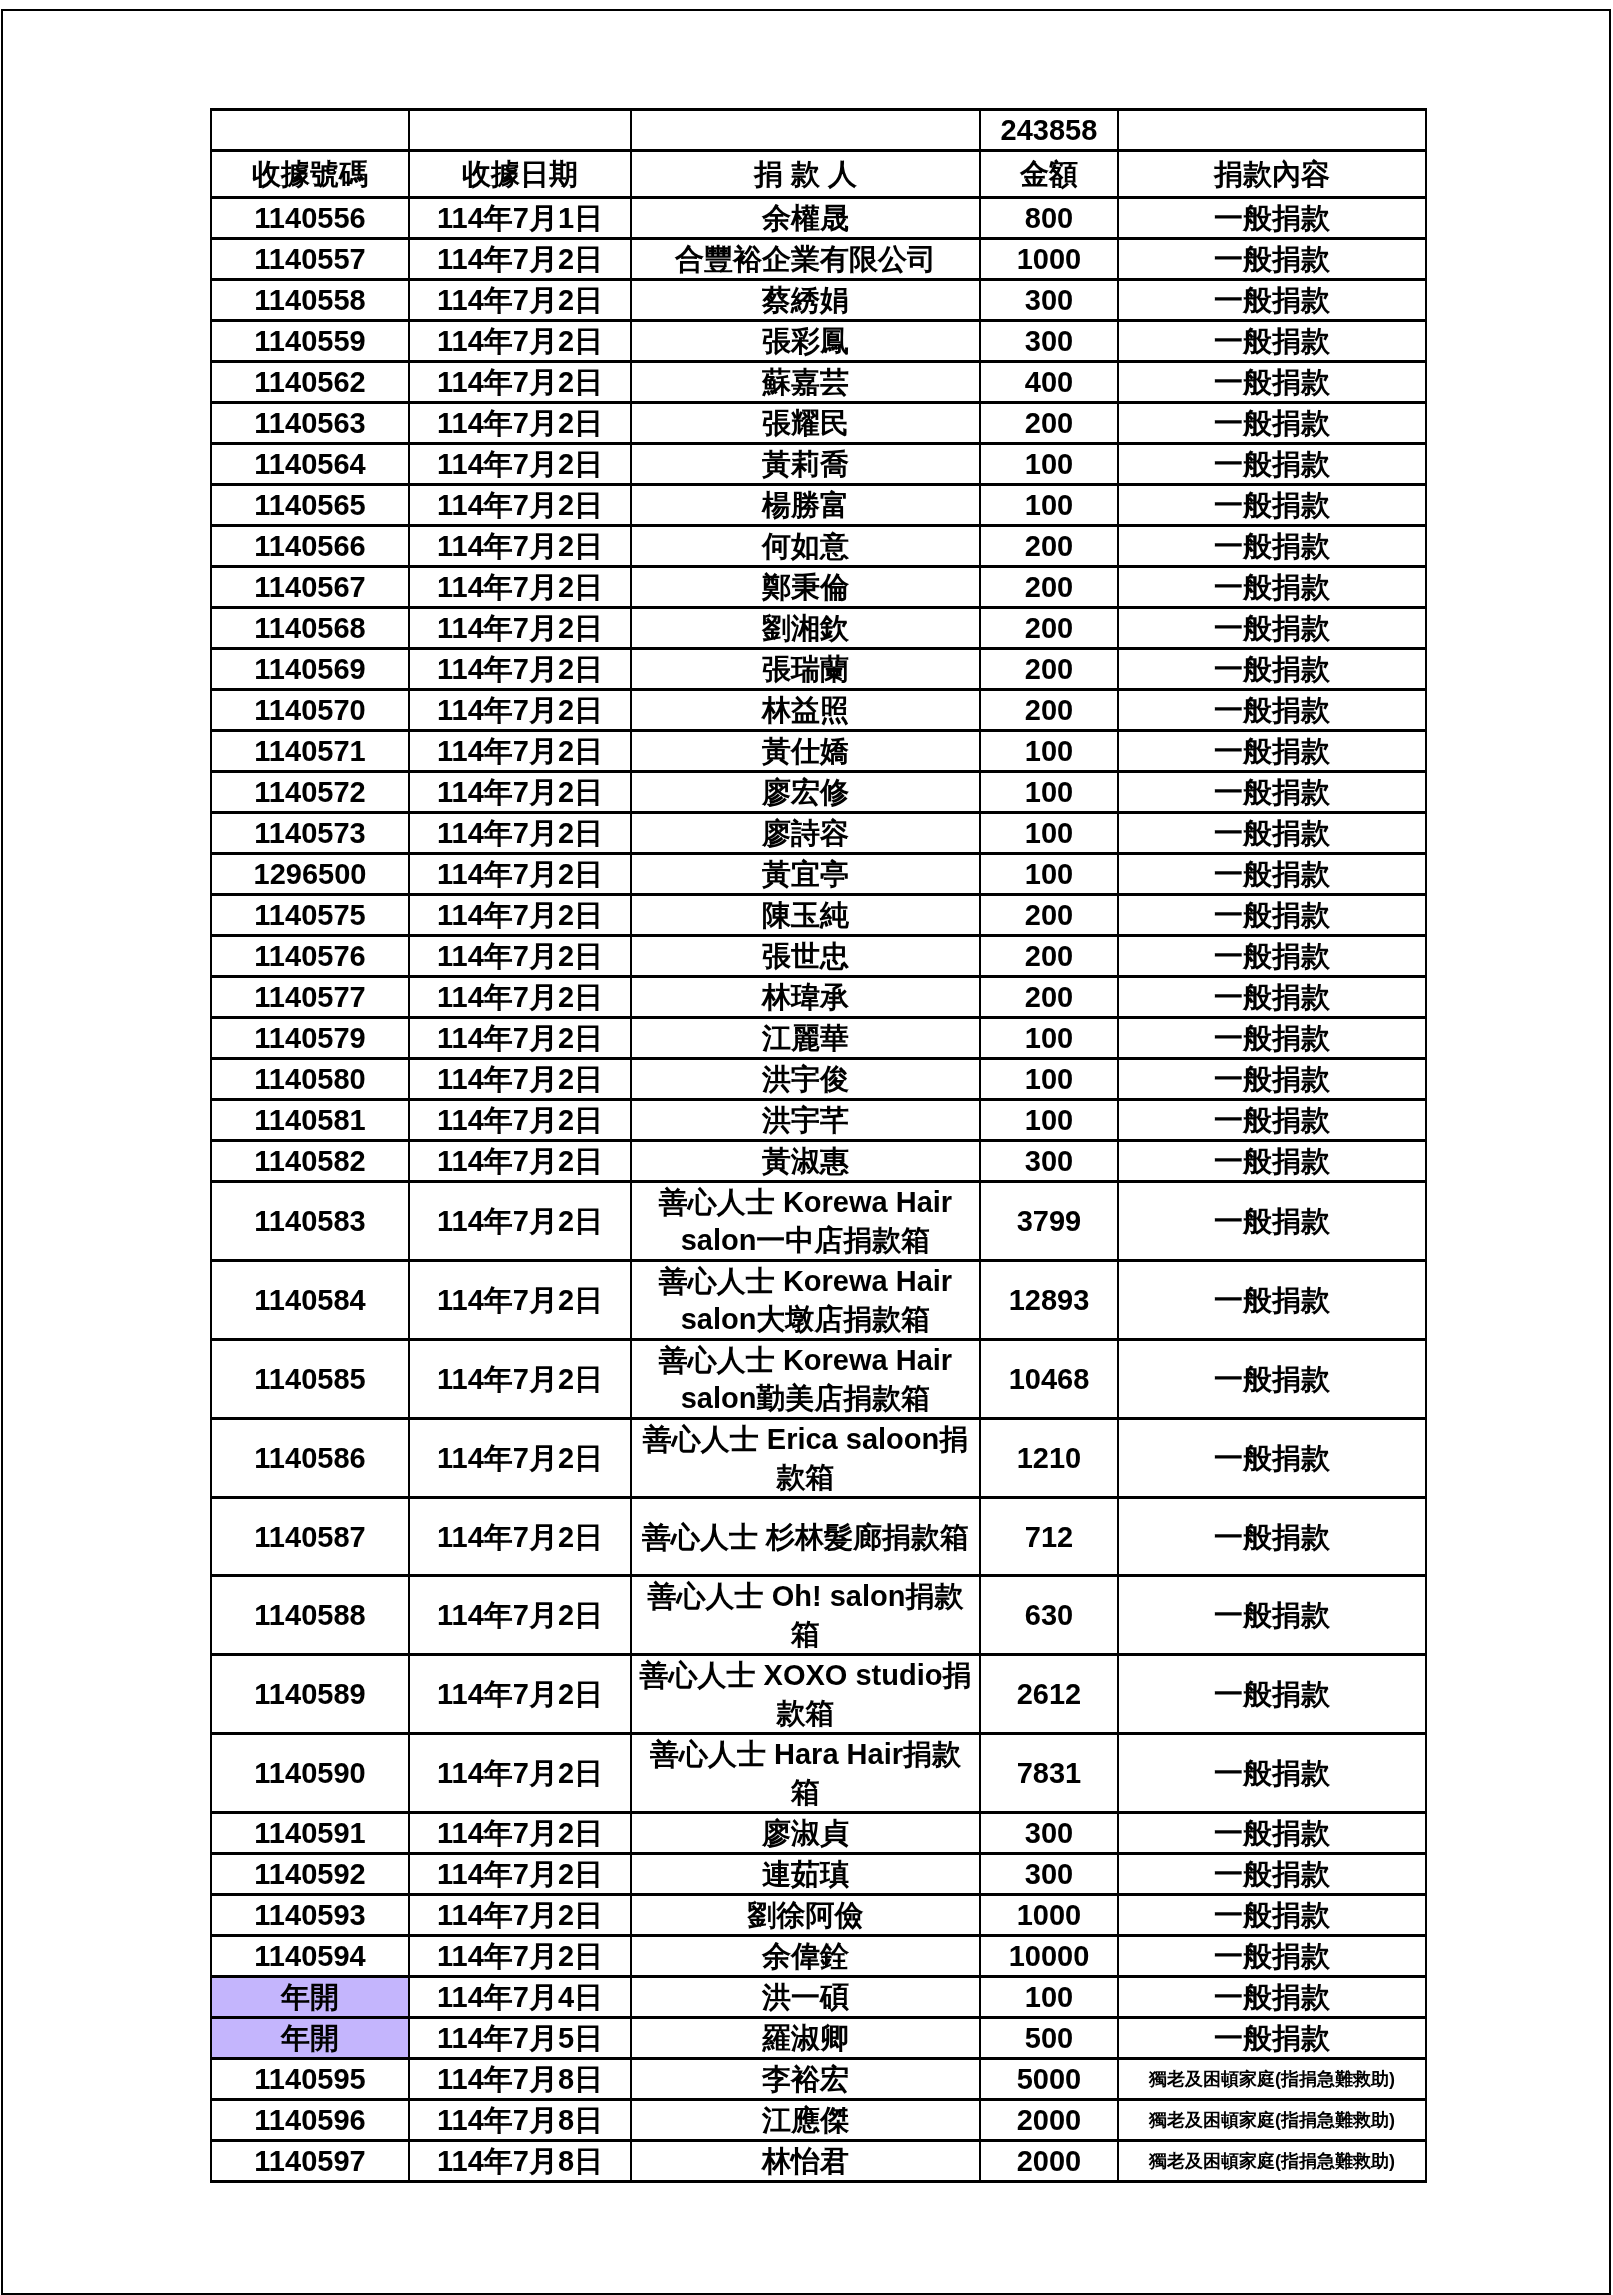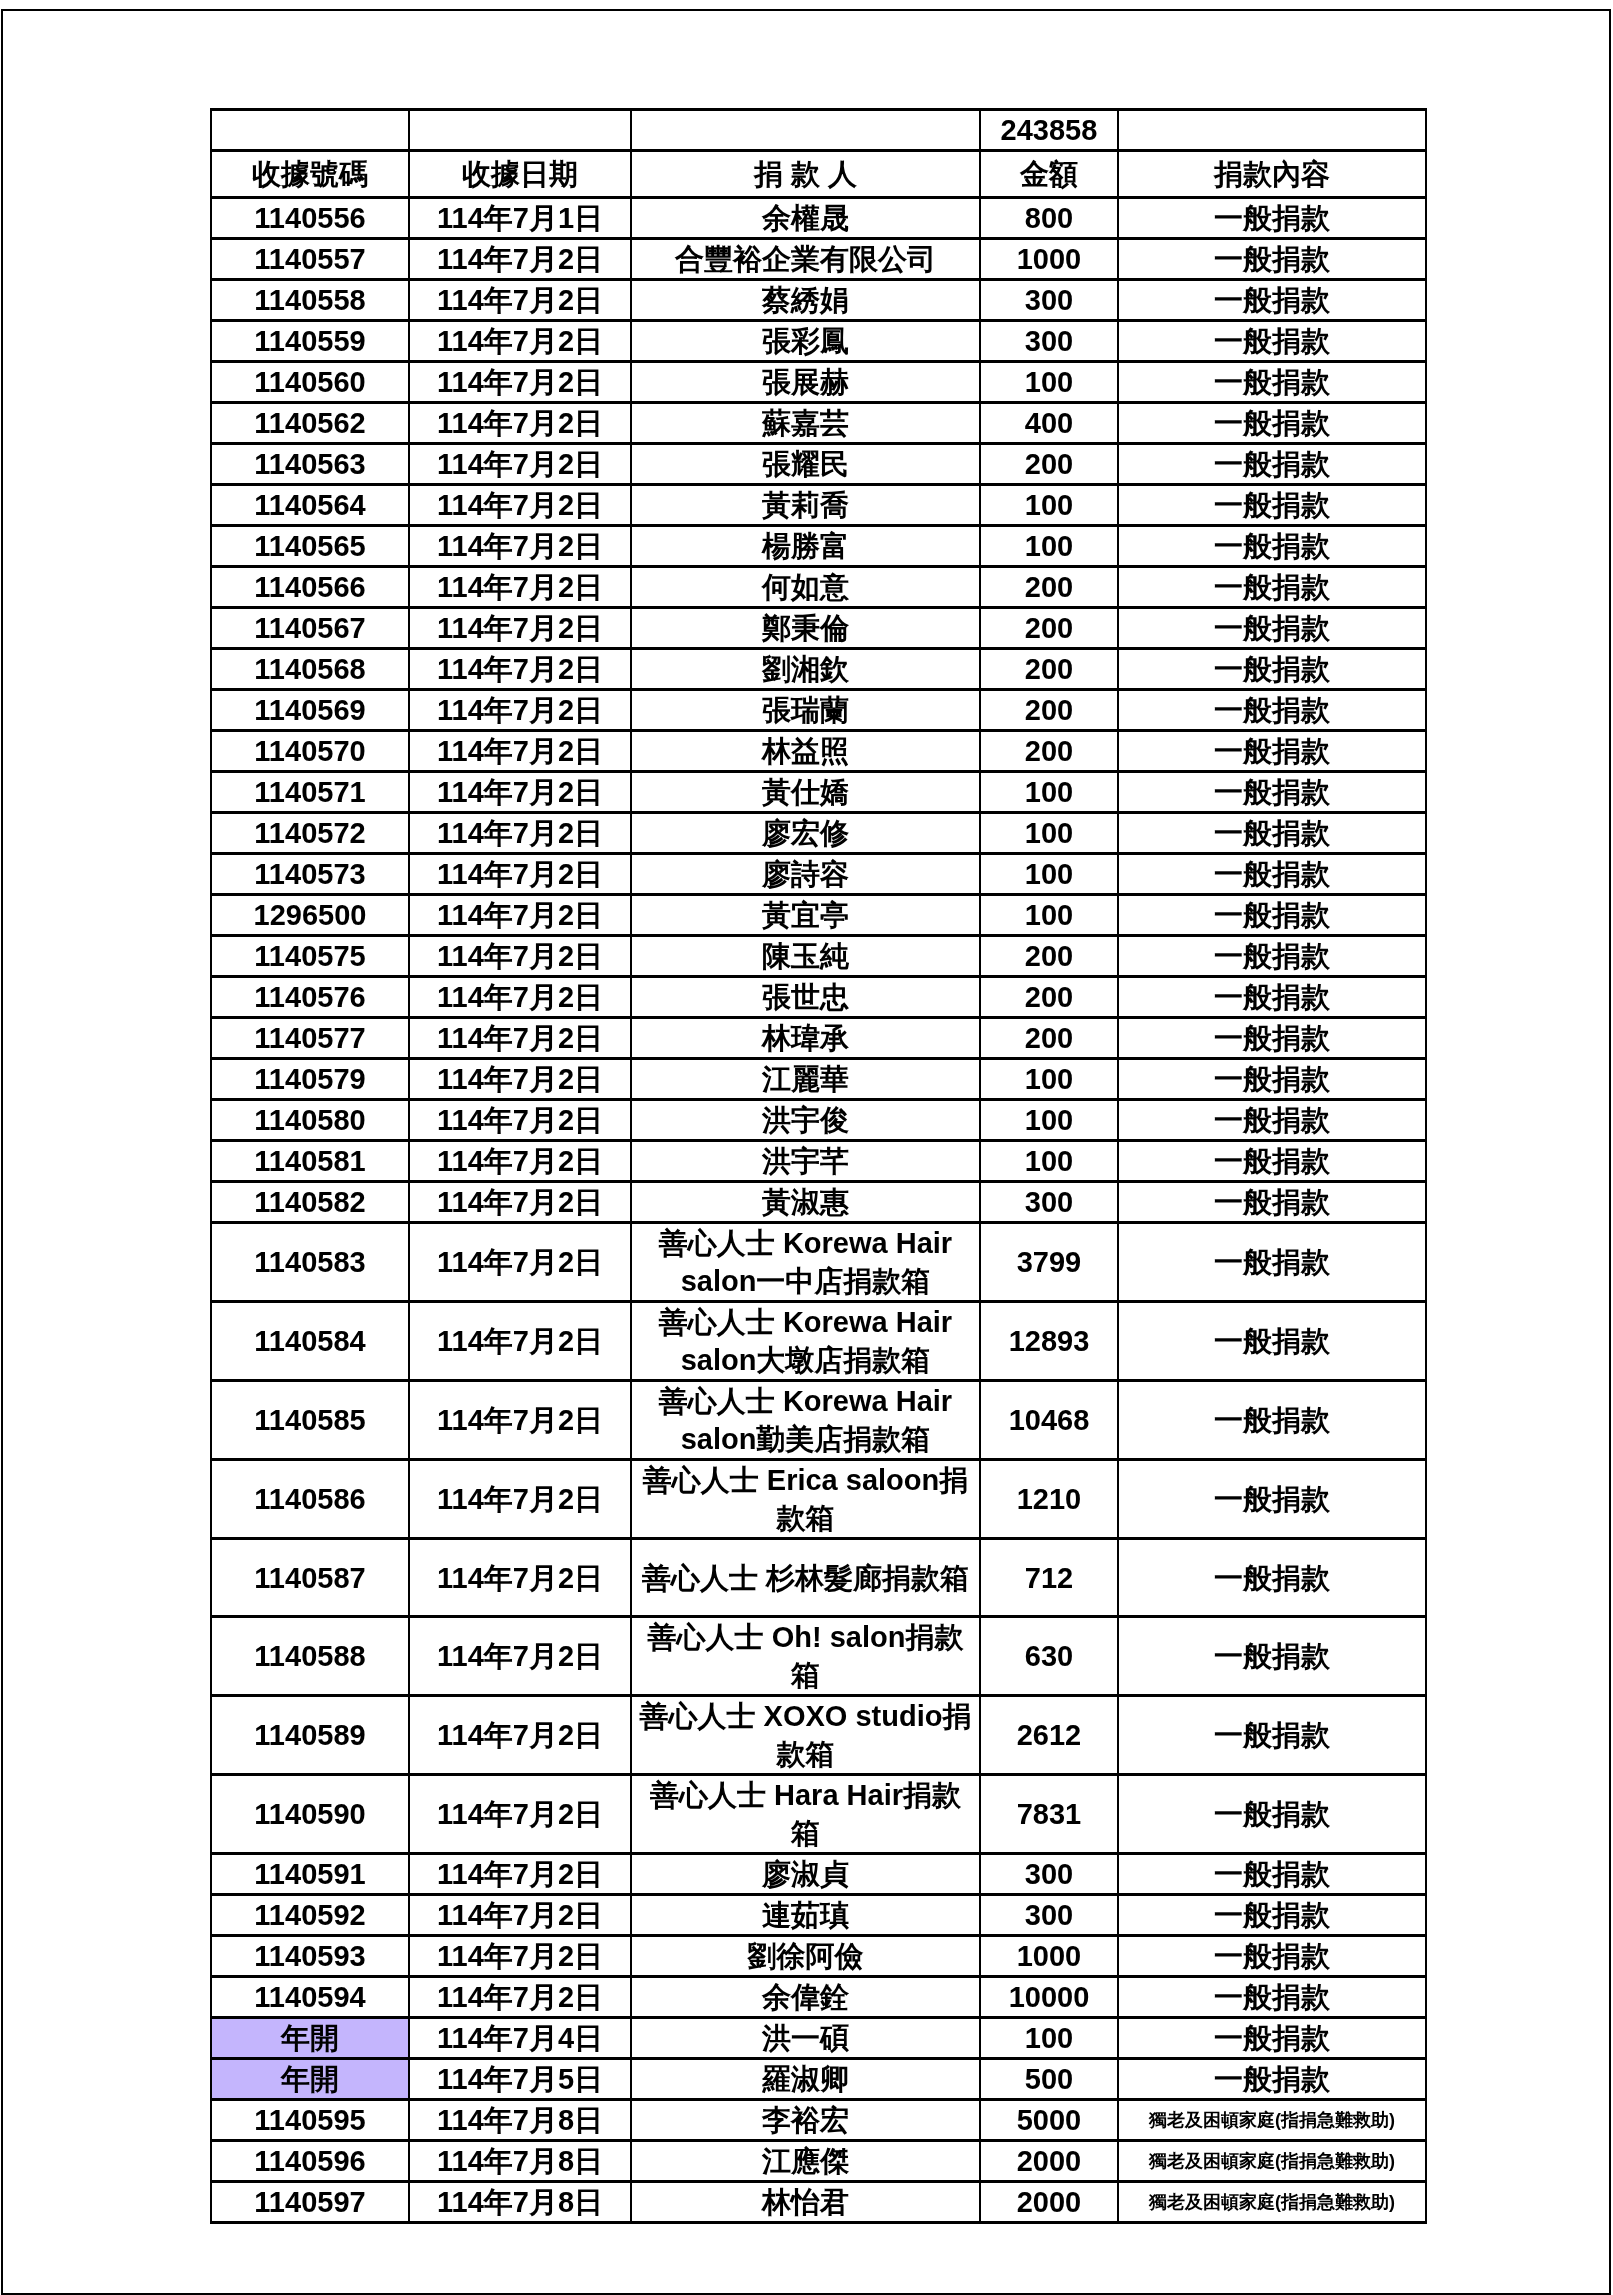--- a/index.html
+++ b/index.html
@@ -109,27 +109,20 @@
           <td>一般捐款</td>
         </tr>
         <tr>
           <td>1140559</td>
           <td>114年7月2日</td>
           <td>張彩鳳</td>
           <td>300</td>
           <td>一般捐款</td>
         </tr>
         <tr>
-          <td>1140560</td>
-          <td>114年7月2日</td>
-          <td>張展赫</td>
-          <td>100</td>
-          <td>一般捐款</td>
-        </tr>
-        <tr>
           <td>1140562</td>
           <td>114年7月2日</td>
           <td>蘇嘉芸</td>
           <td>400</td>
           <td>一般捐款</td>
         </tr>
         <tr>
           <td>1140563</td>
           <td>114年7月2日</td>
           <td>張耀民</td>

